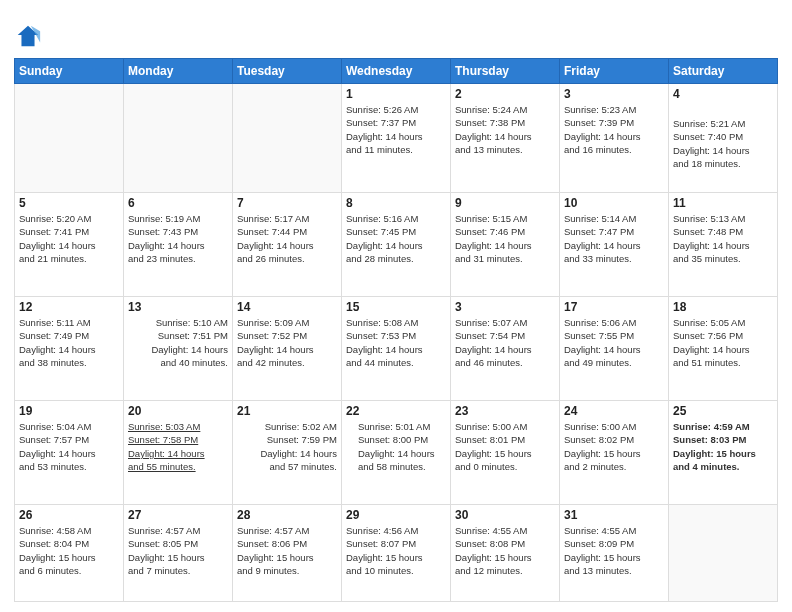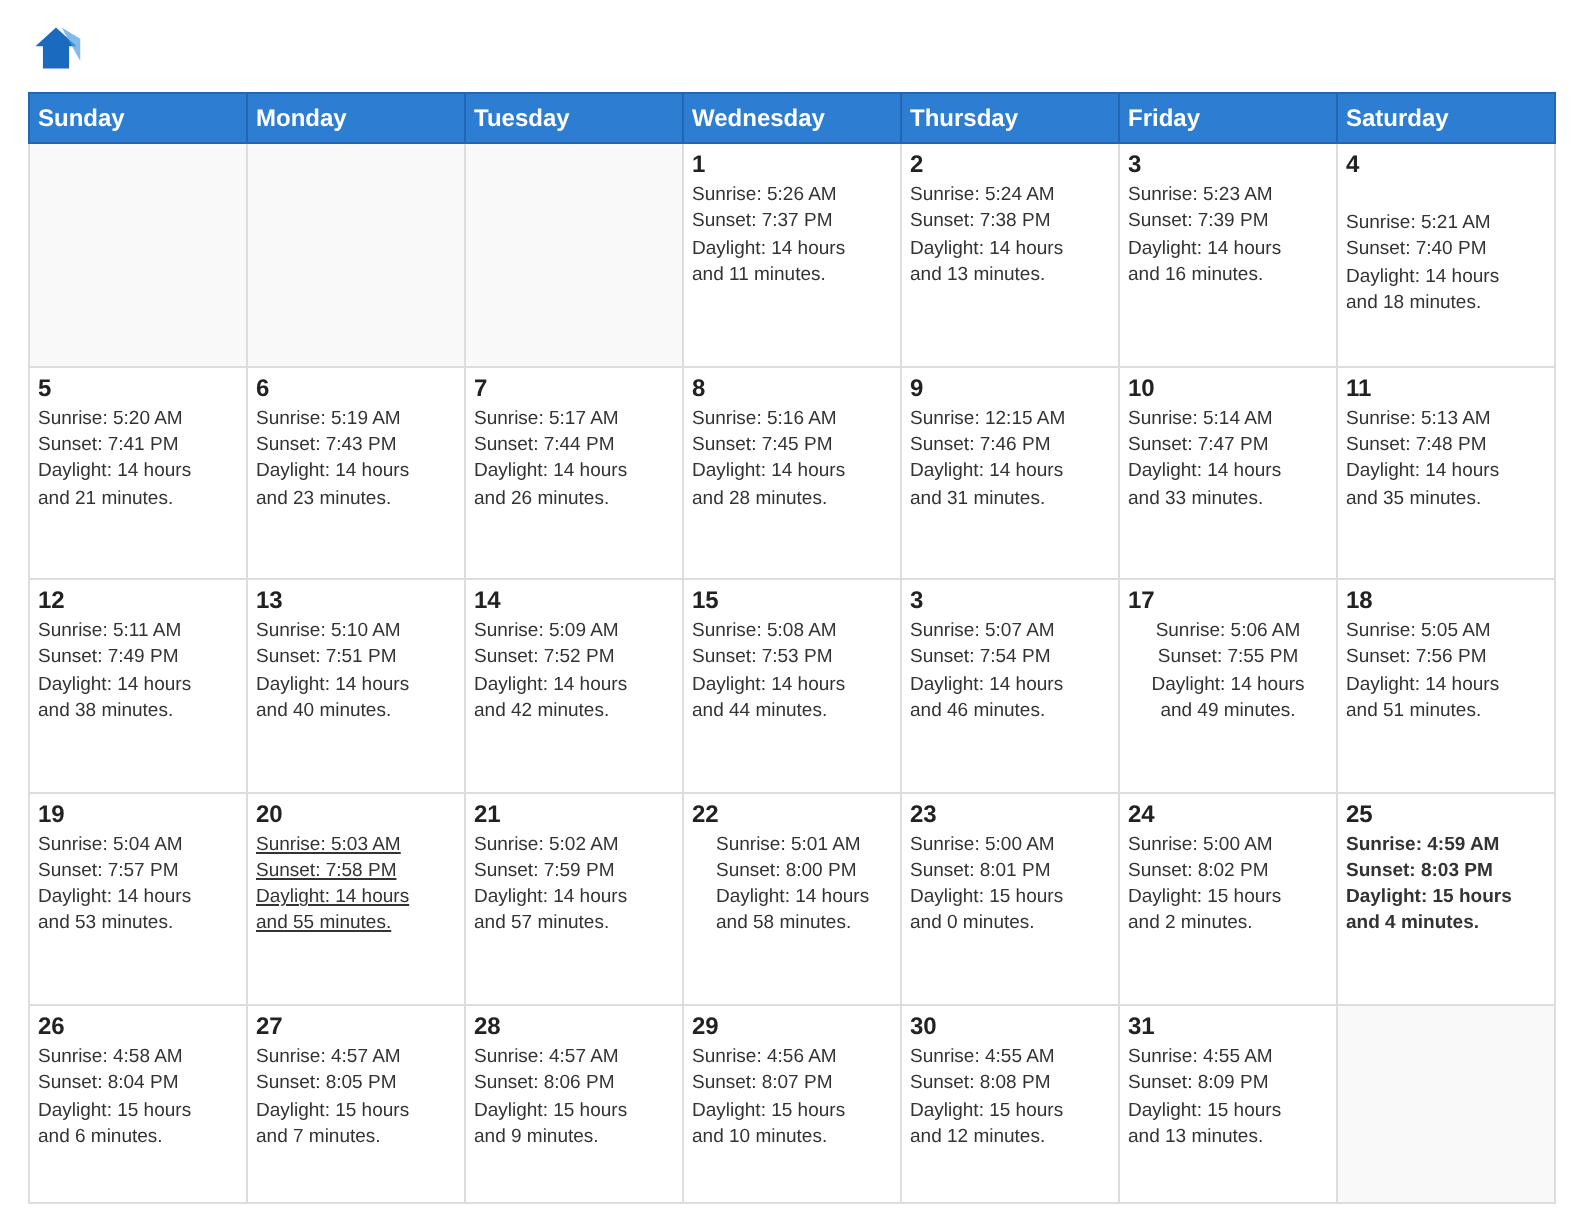--- a/index.html
+++ b/index.html
@@ -6,21 +6,21 @@
     body {
       font-family: Arial, sans-serif;
       background: #fff;
       width: 792px;
       height: 612px;
       overflow: hidden;
     }
     .container {
       width: 792px;
       height: 612px;
-      padding: 10px 14px 10px 14px;
+      padding: 22px 14px 10px 14px;
       display: flex;
       flex-direction: column;
     }
     .header {
       display: flex;
       justify-content: space-between;
       align-items: flex-start;
       margin-bottom: 8px;
     }
     .logo {
@@ -193,21 +193,21 @@
           </td>
           <td>
             <div class="day-number">8</div>
             <div class="day-info" style="white-space: pre-line;">Sunrise: 5:16 AM
 Sunset: 7:45 PM
 Daylight: 14 hours
 and 28 minutes.</div>
           </td>
           <td>
             <div class="day-number">9</div>
-            <div class="day-info" style="white-space: pre-line;">Sunrise: 12:15 AM
+            <div class="day-info" style="white-space: pre-line;">Sunrise: 5:15 AM
 Sunset: 7:46 PM
 Daylight: 14 hours
 and 31 minutes.</div>
           </td>
           <td>
             <div class="day-number">10</div>
             <div class="day-info" style="white-space: pre-line;">Sunrise: 5:14 AM
 Sunset: 7:47 PM
 Daylight: 14 hours
 and 33 minutes.</div>
@@ -223,21 +223,21 @@
         <tr>
           <td>
             <div class="day-number">12</div>
             <div class="day-info" style="white-space: pre-line;">Sunrise: 5:11 AM
 Sunset: 7:49 PM
 Daylight: 14 hours
 and 38 minutes.</div>
           </td>
           <td>
             <div class="day-number">13</div>
-            <div class="day-info" style="white-space: pre-line;">Sunrise: 5:10 AM
+            <div class="day-info" style="white-space: pre-line; text-align: right;">Sunrise: 5:10 AM
 Sunset: 7:51 PM
 Daylight: 14 hours
 and 40 minutes.</div>
           </td>
           <td>
             <div class="day-number">14</div>
             <div class="day-info" style="white-space: pre-line;">Sunrise: 5:09 AM
 Sunset: 7:52 PM
 Daylight: 14 hours
 and 42 minutes.</div>
@@ -251,21 +251,21 @@
           </td>
           <td>
             <div class="day-number">3</div>
             <div class="day-info" style="white-space: pre-line;">Sunrise: 5:07 AM
 Sunset: 7:54 PM
 Daylight: 14 hours
 and 46 minutes.</div>
           </td>
           <td>
             <div class="day-number">17</div>
-            <div class="day-info" style="white-space: pre-line; text-align: center;">Sunrise: 5:06 AM
+            <div class="day-info" style="white-space: pre-line;">Sunrise: 5:06 AM
 Sunset: 7:55 PM
 Daylight: 14 hours
 and 49 minutes.</div>
           </td>
           <td>
             <div class="day-number">18</div>
             <div class="day-info" style="white-space: pre-line;">Sunrise: 5:05 AM
 Sunset: 7:56 PM
 Daylight: 14 hours
 and 51 minutes.</div>
@@ -281,21 +281,21 @@
           </td>
           <td>
             <div class="day-number">20</div>
             <div class="day-info" style="white-space: pre-line; text-decoration: underline;">Sunrise: 5:03 AM
 Sunset: 7:58 PM
 Daylight: 14 hours
 and 55 minutes.</div>
           </td>
           <td>
             <div class="day-number">21</div>
-            <div class="day-info" style="white-space: pre-line;">Sunrise: 5:02 AM
+            <div class="day-info" style="white-space: pre-line; text-align: right;">Sunrise: 5:02 AM
 Sunset: 7:59 PM
 Daylight: 14 hours
 and 57 minutes.</div>
           </td>
           <td>
             <div class="day-number">22</div>
             <div class="day-info" style="white-space: pre-line; margin-left: 12px;">Sunrise: 5:01 AM
 Sunset: 8:00 PM
 Daylight: 14 hours
 and 58 minutes.</div>

